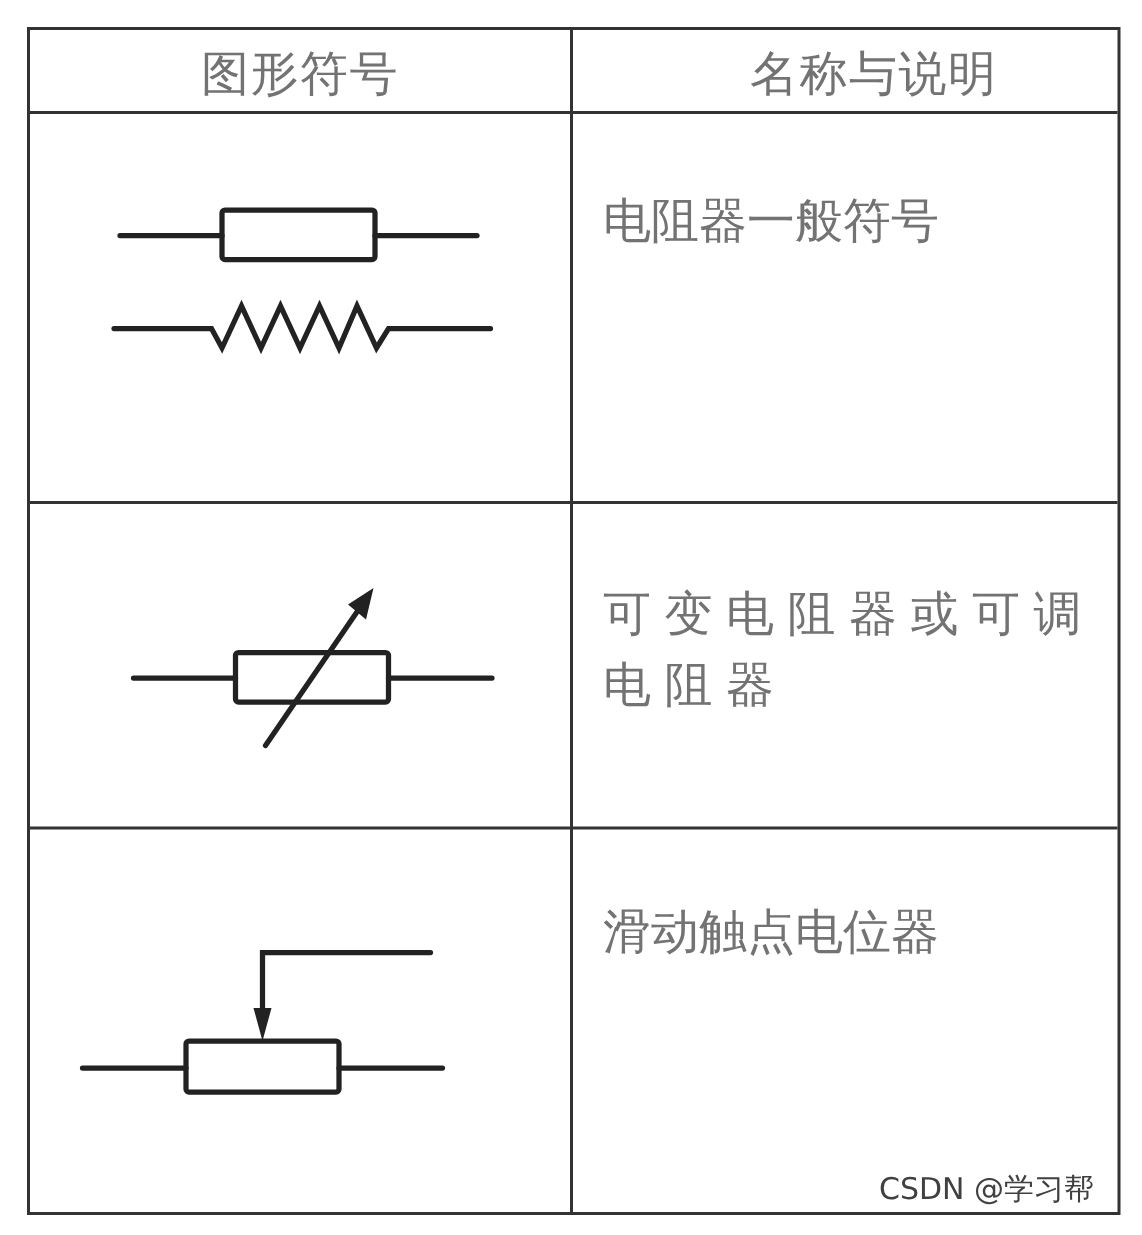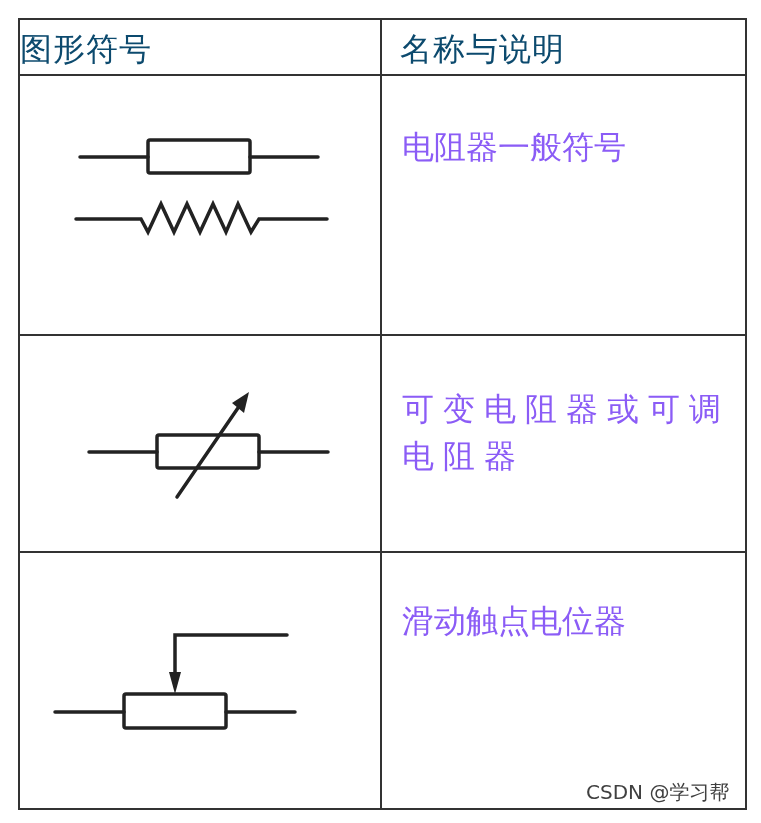--- a/index.html
+++ b/index.html
@@ -2,22 +2,22 @@
 <html><head>
 <meta charset="utf-8">
 <style>
   html, body { margin:0; padding:0; background:#ffffff; }
   body { width:761px; height:823px; position:relative; overflow:hidden;
          font-family: "DejaVu Sans", "Liberation Sans", sans-serif; color:#2a2a2a; }
   .table { position:absolute; left:18px; top:18px; width:729px; height:792px;
            border:2px solid #333; box-sizing:border-box; }
   .vline { position:absolute; left:360px; top:0; width:2px; height:100%; background:#333; }
   .hline { position:absolute; left:0; width:100%; height:2px; background:#333; }
-  .hdr { position:absolute; top:8px; font-size:32px; color:#0c4a6e; letter-spacing:1px; }
-  .desc { position:absolute; left:382px; font-size:32px; color:#8b5cf6; line-height:47px; }
+  .hdr { position:absolute; top:8px; font-size:32px; color:#737373; text-align:center; letter-spacing:1px; }
+  .desc { position:absolute; left:382px; font-size:32px; color:#737373; line-height:47px; }
   .desc2 { letter-spacing:9px; width:340px; }
   svg.sym { position:absolute; left:0; top:0; }
   .wm { position:absolute; left:586px; top:779px; font-size:20px; color:#404040; }
 </style>
 </head>
 <body>
 
 <div class="table">
   <div class="vline"></div>
   <div class="hline" style="top:54px"></div>

